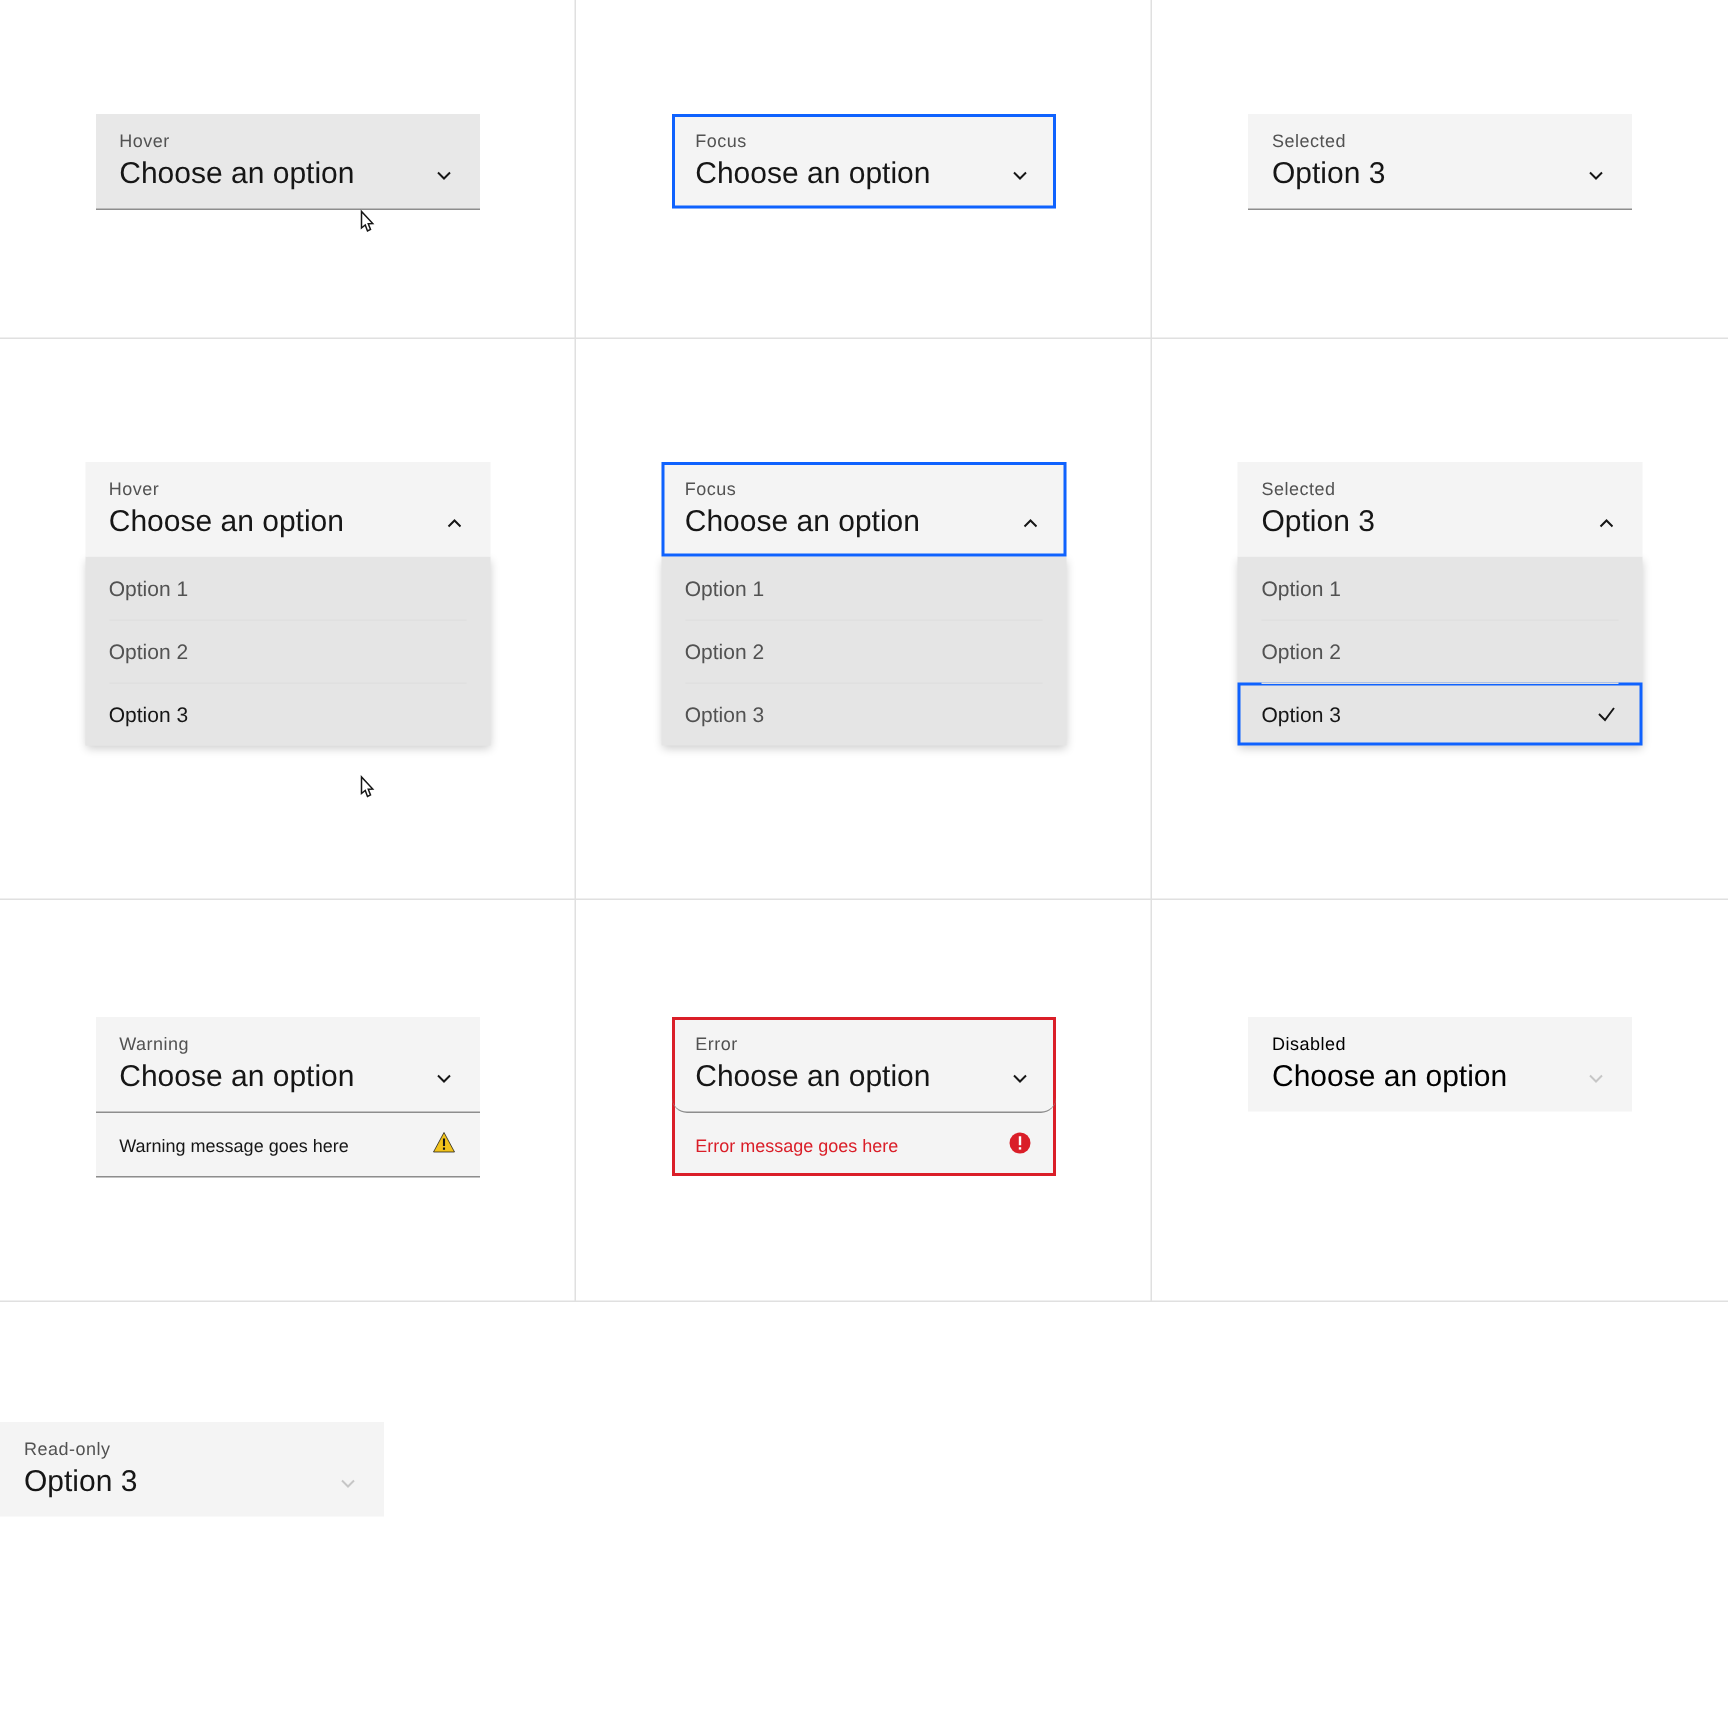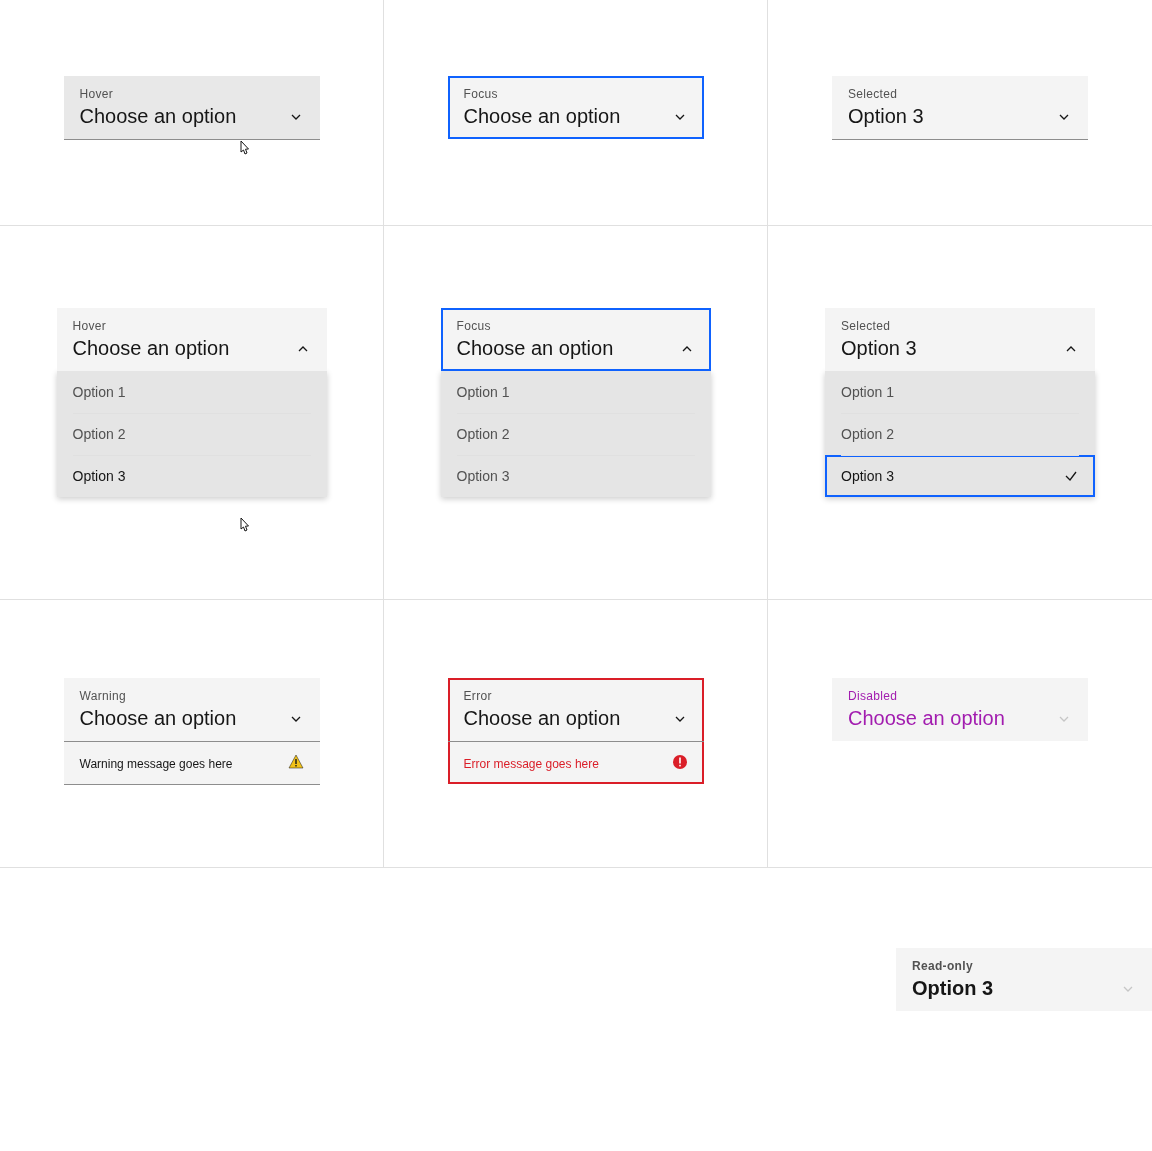--- a/index.html
+++ b/index.html
@@ -21,29 +21,29 @@
     min-height: 226px;
     display: flex;
     align-items: flex-start;
     justify-content: center;
     padding-top: 76px;
     position: relative;
   }
   .cell:nth-child(3n) { border-right: none; }
   .row2 .cell { min-height: 374px; padding-top: 82px; }
   .row3 .cell { min-height: 268px; padding-top: 78px; }
-  .row4 { display:flex; justify-content:flex-end; padding: 80px 0 140px; font-weight: bold; }
+  .row4 { display:flex; justify-content:flex-start; padding: 80px 0 140px; }
   .dropdown {
     width: 256px;
     background: #f4f4f4;
     position: relative;
   }
   .dropdown.hover { background:#e8e8e8; }
   .dropdown.disabled .dd-label,
-  .dropdown.disabled .dd-value { color:#a21caf; }
+  .dropdown.disabled .dd-value { color:#000000; }
   .dropdown.disabled .chevron svg { stroke:#c6c6c6; }
   .dropdown.readonly .dd-value { color:#161616; }
   .dropdown.readonly .chevron svg { stroke:#c6c6c6; }
   .dropdown.focus { outline:2px solid #0f62fe; outline-offset:-2px; }
   .dropdown.error { outline:2px solid #da1e28; outline-offset:-2px; }
   .dd-inner {
     padding: 11px 16px 11px 16px;
     border-bottom: 1px solid #8d8d8d;
     display:flex;
     flex-direction:column;
@@ -295,21 +295,21 @@
               <path d="M8 1 L15 14 L1 14 Z" fill="#f1c21b" stroke="#161616" stroke-width="0.5"></path>
               <rect x="7.3" y="5" width="1.4" height="5" fill="#161616"></rect>
               <rect x="7.3" y="11" width="1.4" height="1.5" fill="#161616"></rect>
             </svg>
         </span>
       </div>
     </div>
   </div>
   <div class="cell">
     <div class="dropdown error">
-      <div class="dd-inner" style="border-bottom:1px solid #8d8d8d;">
+      <div class="dd-inner" style="border-bottom:1px solid #8d8d8d;border-radius:10px;">
         <div class="dd-label">Error</div>
         <div class="dd-value-row">
           <div class="dd-value">Choose an option</div>
           <span class="chevron">
             <svg viewBox="0 0 16 16">
                 <polyline points="4,6 8,10 12,6"></polyline>
               </svg>
           </span>
         </div>
       </div>

